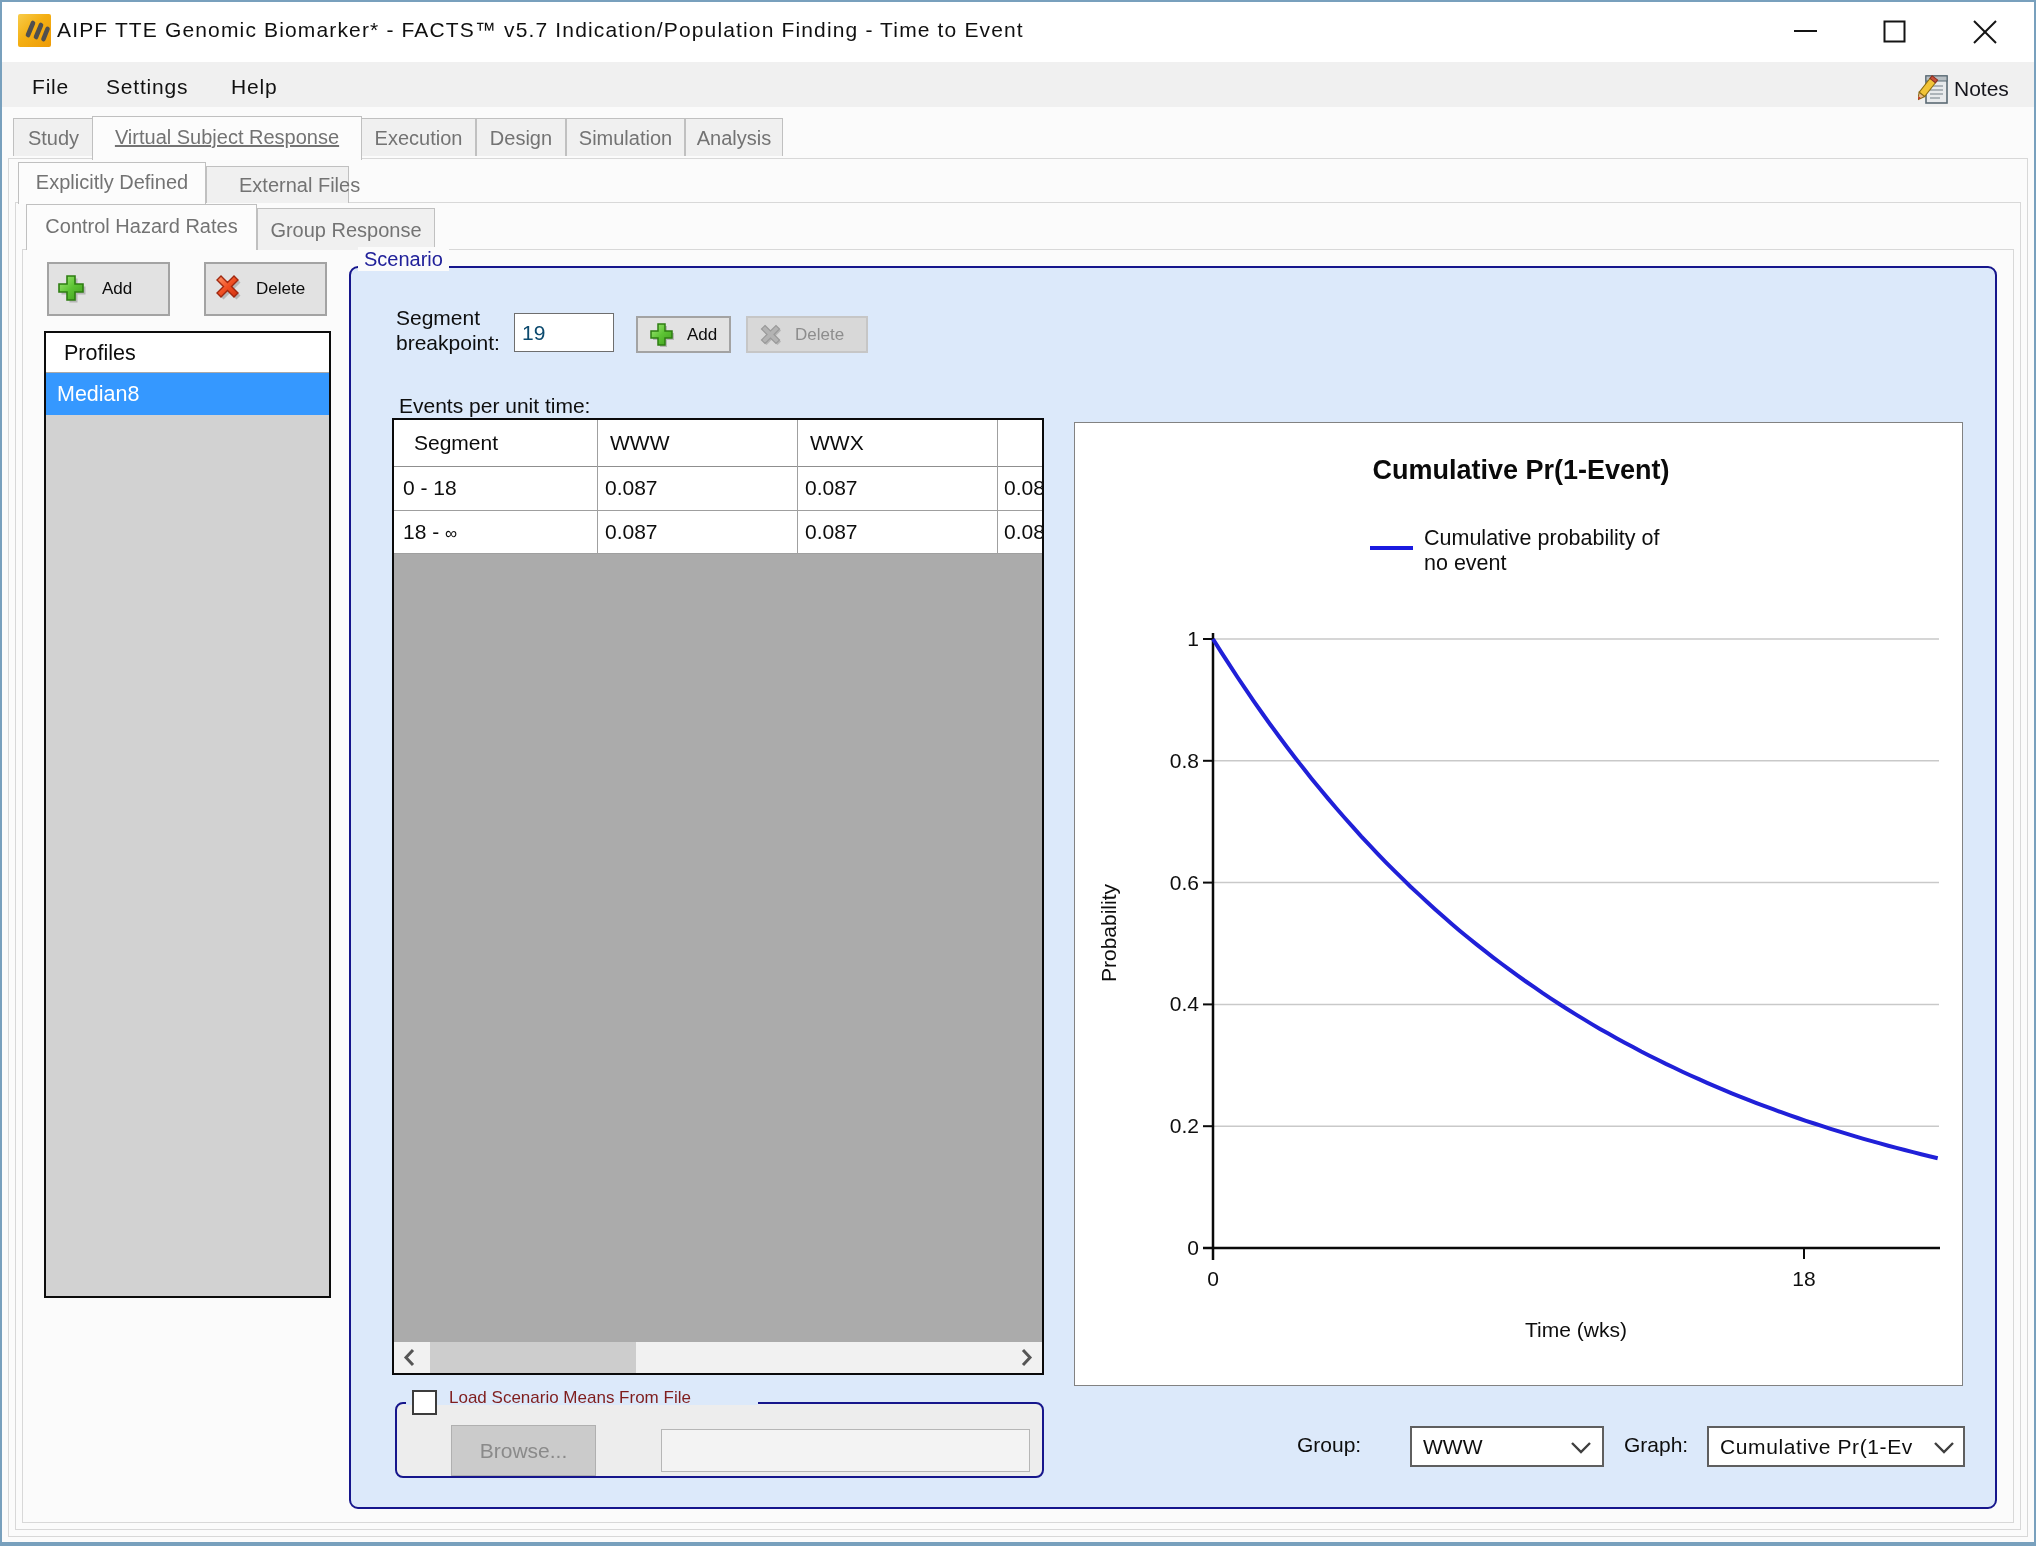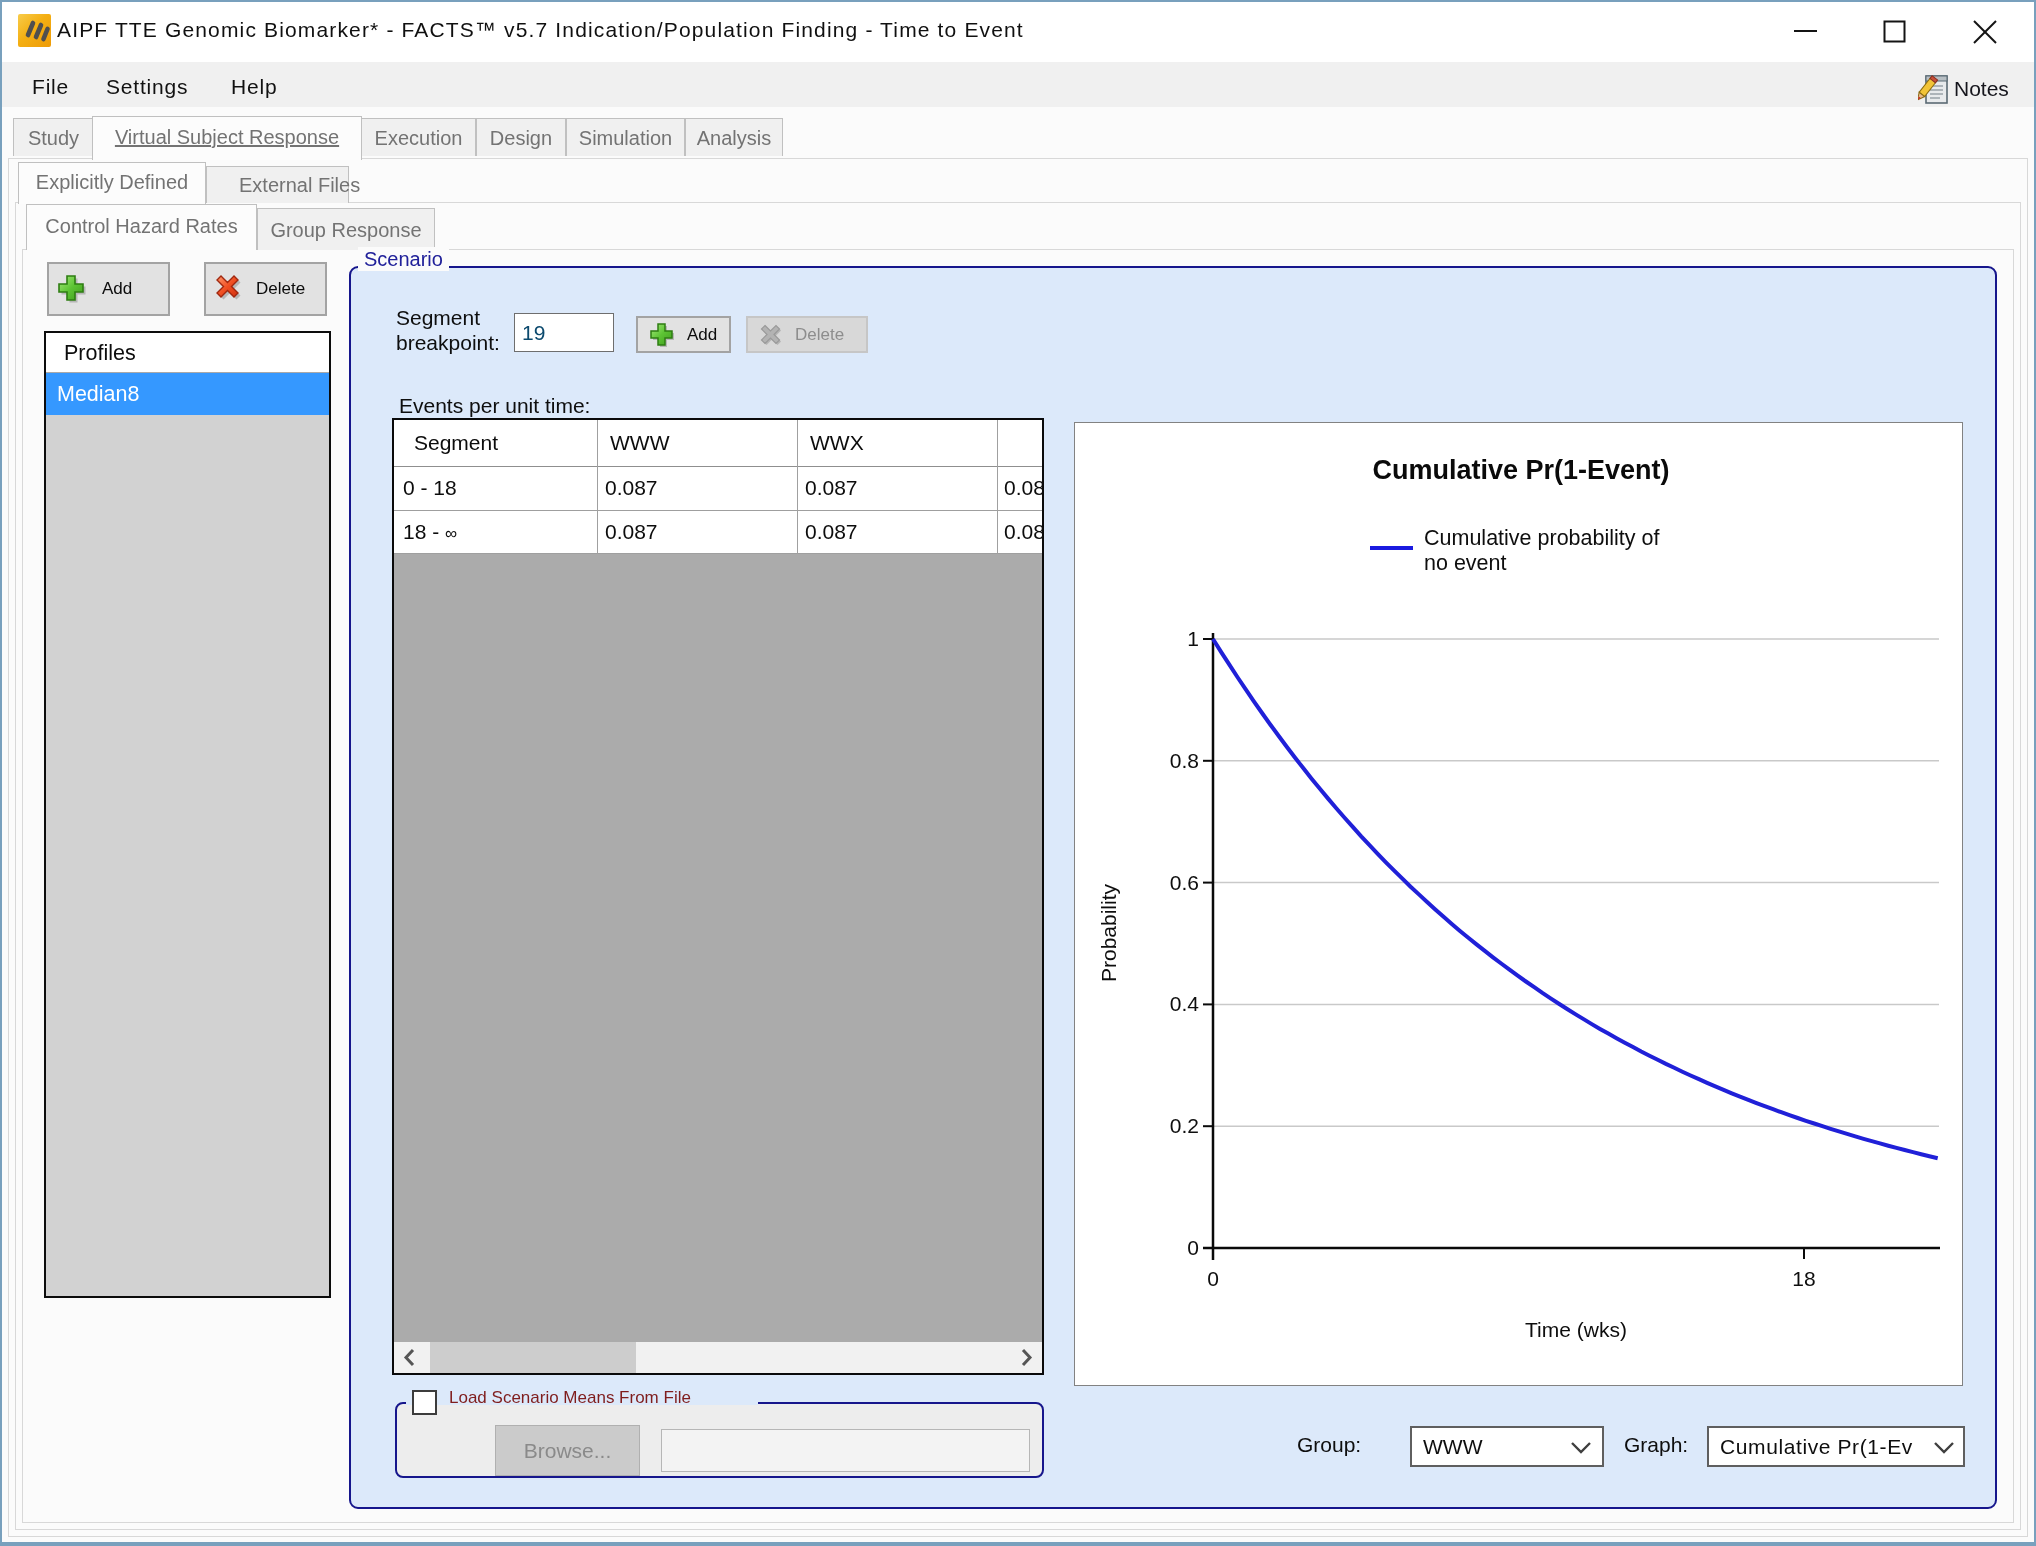--- a/index.html
+++ b/index.html
@@ -244,21 +244,21 @@
   </g>
   <text x="41" y="510" font-size="21" fill="#0e0e0e" text-anchor="middle" transform="rotate(-90 41 510)">Probability</text>
   <polyline fill="none" stroke="#2020d8" stroke-width="4" points="138.0,216.0 146.2,229.1 154.5,241.9 162.7,254.5 170.9,266.7 179.2,278.8 187.4,290.5 195.6,302.0 203.9,313.3 212.1,324.3 220.3,335.0 228.6,345.6 236.8,355.9 245.1,366.0 253.3,375.9 261.5,385.5 269.8,395.0 278.0,404.2 286.2,413.3 294.5,422.1 302.7,430.8 310.9,439.3 319.2,447.6 327.4,455.7 335.6,463.7 343.9,471.4 352.1,479.0 360.3,486.5 368.6,493.8 376.8,500.9 385.0,507.9 393.3,514.7 401.5,521.4 409.8,527.9 418.0,534.3 426.2,540.5 434.5,546.7 442.7,552.7 450.9,558.5 459.2,564.2 467.4,569.9 475.6,575.3 483.9,580.7 492.1,586.0 500.3,591.1 508.6,596.1 516.8,601.1 525.0,605.9 533.3,610.6 541.5,615.2 549.8,619.7 558.0,624.1 566.2,628.5 574.5,632.7 582.7,636.8 590.9,640.9 599.2,644.8 607.4,648.7 615.6,652.5 623.9,656.2 632.1,659.9 640.3,663.4 648.6,666.9 656.8,670.3 665.0,673.6 673.3,676.9 681.5,680.1 689.7,683.2 698.0,686.2 706.2,689.2 714.4,692.1 722.7,695.0 730.9,697.8 739.2,700.5 747.4,703.2 755.6,705.8 763.9,708.4 772.1,710.9 780.3,713.4 788.6,715.8 796.8,718.1 805.0,720.4 813.3,722.7 821.5,724.9 829.7,727.0 838.0,729.1 846.2,731.2 854.4,733.2 862.7,735.2"></polyline>
 </svg>
 
 
 <div class="abs" style="left:395px; top:1402px; width:649px; height:76px; border:2px solid #16168c; border-radius:8px; background:#ededed;"></div>
 <div class="abs" style="left:406px; top:1401px; width:352px; height:4px; background:#dce9fa;"></div>
 <div class="abs" style="left:412px; top:1390px; width:25px; height:25px; background:#fff; border:2px solid #3c3c3c;"></div>
 <div class="abs" style="left:449px; top:1388px; font-size:17px; color:#7f1d1d;">Load Scenario Means From File</div>
-<div class="abs" style="left:451px; top:1425px; width:145px; height:51px; background:#cbcbcb; border:1px solid #b0b0b0; text-align:center; line-height:49px; font-size:21px; color:#8a8a8a;margin-left:44px;">Browse...</div>
+<div class="abs" style="left:451px; top:1425px; width:145px; height:51px; background:#cbcbcb; border:1px solid #b0b0b0; text-align:center; line-height:49px; font-size:21px; color:#8a8a8a;">Browse...</div>
 <div class="abs" style="left:661px; top:1429px; width:369px; height:43px; background:#f3f3f3; border:1px solid #b6b6b6;"></div>
 
 
 <div class="abs" style="left:1297px; top:1433px; font-size:21px; color:#0e0e0e;">Group:</div>
 <div class="abs" style="left:1410px; top:1426px; width:194px; height:41px; background:#fff; border:2px solid #5f5f5f; font-size:21px; color:#0e0e0e; line-height:37px; padding-left:11px;">WWW
   <svg width="22" height="14" style="position:absolute;right:10px;top:13px">
       <path d="M2 2 L11 11 L20 2" fill="none" stroke="#3f3f3f" stroke-width="2.4"></path>
     </svg>
 </div>
 <div class="abs" style="left:1624px; top:1433px; font-size:21px; color:#0e0e0e;">Graph:</div>

